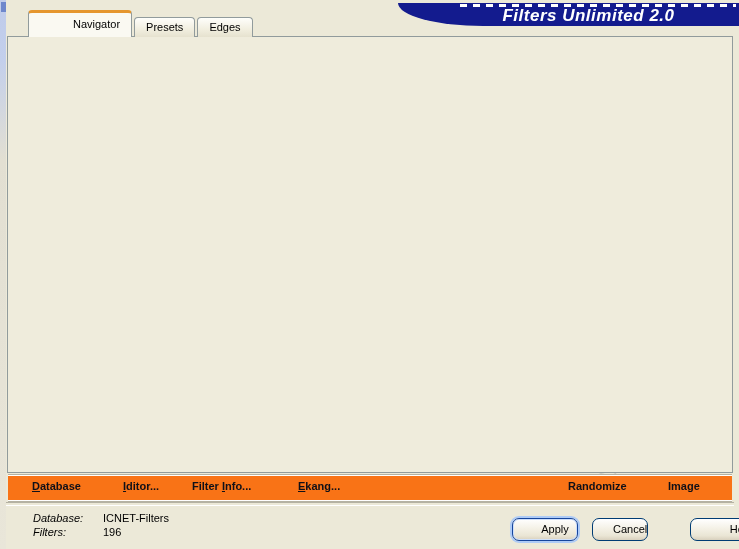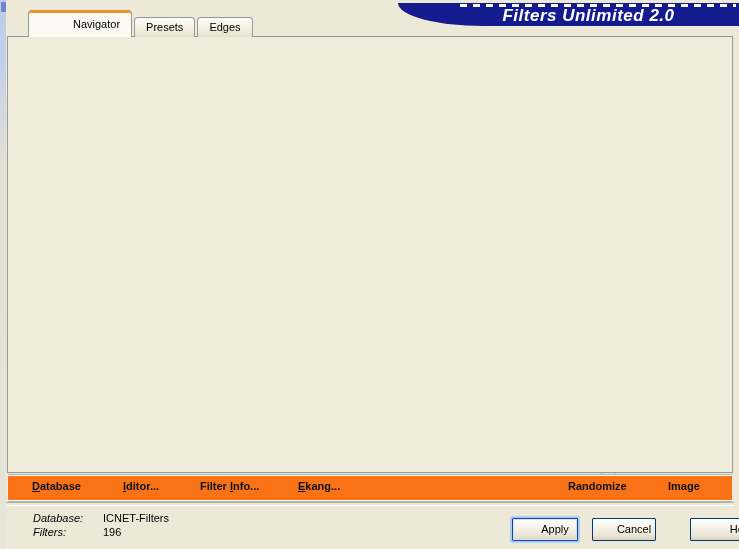--- a/index.html
+++ b/index.html
@@ -90,38 +90,38 @@
   
   .watermark{position:absolute;left:70px;top:343px;width:200px;height:95px;pointer-events:none;opacity:.9;}
   .watermark path,.watermark circle{fill:none;stroke:#CFCBBF;stroke-width:1.4;stroke-linecap:round;}
   .watermark text{fill:#C9C5B9;font-family:"DejaVu Serif",serif;font-style:italic;}
 
   
   .toolstrip{position:absolute;left:8px;top:474px;width:724px;height:25px;background:#f97316;
       border-top:1px solid #B5B2A3;border-bottom:1px solid #fff;box-shadow:inset 0 1px 0 #fff,0 1px 0 #B5B2A3;}
   .tool-btn{position:absolute;top:5px;font-weight:bold;color:#101018;cursor:default;white-space:nowrap;}
   .tool-btn .mn{text-decoration:underline;}
-  .tb-database{left:24px;} .tb-import{left:115px;} .tb-filterinfo{left:192px;text-align:right;} .tb-editor{left:290px;}
+  .tb-database{left:24px;} .tb-import{left:115px;} .tb-filterinfo{left:184px;text-align:right;} .tb-editor{left:290px;}
   .tb-randomize{left:560px;} .tb-reset{left:660px;}
 
   .groove{position:absolute;left:6px;top:502px;width:728px;height:2px;
       border-top:1px solid #B5B2A3;border-bottom:1px solid #fff;}
 
   
   .status-label{position:absolute;left:33px;font-style:italic;}
   .status-value{position:absolute;left:103px;text-align:right;}
   .st-r1{top:512px;} .st-r2{top:526px;}
 
   
-  .btn{position:absolute;top:518px;height:23px;box-sizing:border-box;border:1px solid #003C74;border-radius:1px;
+  .btn{position:absolute;top:518px;height:23px;box-sizing:border-box;border:1px solid #003C74;border-radius:7px;
       background:linear-gradient(180deg,#fff 0%,#F4F1E6 45%,#EAE5D4 80%,#D8D0BD 100%);
       text-align:center;line-height:20px;cursor:default;padding-left:20px;}
   .btn-apply{left:512px;width:66px;border-color:#16459C;
       box-shadow:0 0 0 2px #AECBF6,inset 0 0 0 1px #CFE0FB;}
-  .btn-cancel{left:592px;width:64px;}
+  .btn-cancel{left:592px;width:56px;}
   .btn-help{left:690px;width:82px;}
 </style>
 </head>
 <body>
 
 <div class="app">
 
   <div class="left-sliver"></div>
 
   <div class="banner">

